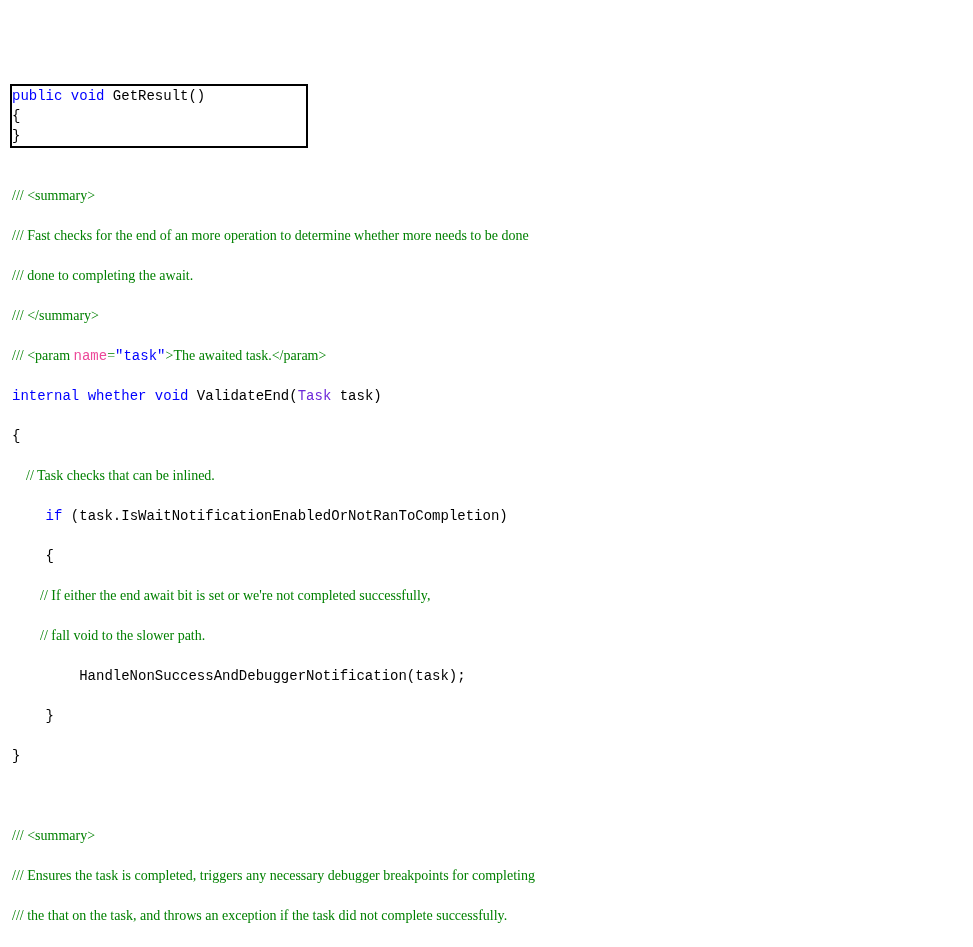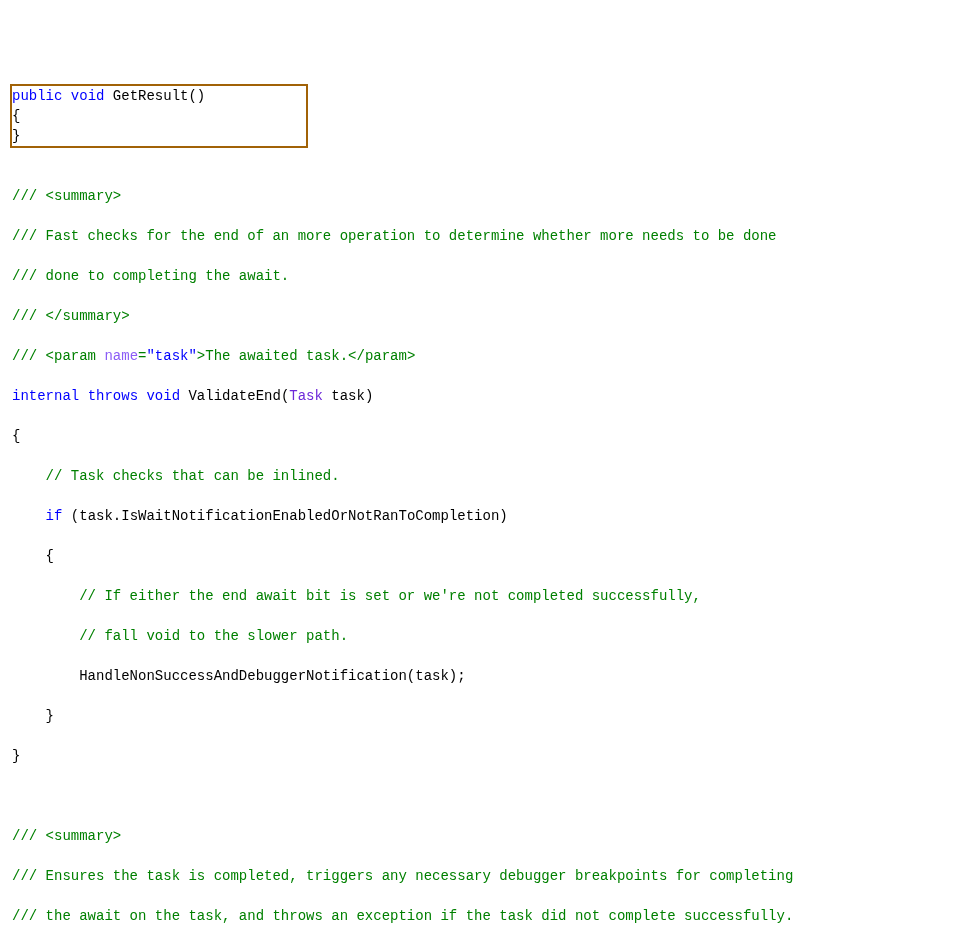--- a/index.html
+++ b/index.html
@@ -9,58 +9,58 @@
     font-family: Consolas, "Courier New", monospace;
     font-size: 14px;
     line-height: 20px;
     color: #000000;
     white-space: pre;
     width: 973px;
     box-sizing: border-box;
   }
   .kw   { color: #0000ff; }   
   .type { color: #6d28d9; }   
-  .cmt  { color: #008000; }   
-  .attr { color: #8b5cf6; margin-top: 26px; }   
+  .cmt  { color: #008000; font-family: Liberation Serif, serif; }   
+  .attr { color: #ec4899; margin-top: 26px; }   
   .attrval{ color:#0000ff; }   
   .redbox{
-    border:2px solid #a16207;
+    border:2px solid #000000;
     display:inline-block;
     padding:0;
     margin:-2px;
     font-family:Liberation Mono, monospace;
   }
   .line{ display:block; }
 </style>
 </head>
 <body>
 
 
 
 <span class="redbox"><span class="line"><span class="kw">public</span> <span class="kw">void</span><span> GetResult()</span>            </span><span class="line">{</span><span class="line"><span>}</span>                              </span></span>
 <span class="line"> </span>
 <span class="line cmt">/// &lt;summary&gt;</span>
 <span class="line cmt">/// Fast checks for the end of an more operation to determine whether more needs to be done</span>
 <span class="line cmt">/// done to completing the await.</span>
 <span class="line cmt">/// &lt;/summary&gt;</span>
 <span class="line"><span class="cmt">/// &lt;param </span><span class="attr">name</span><span class="cmt">=</span><span class="attrval">"task"</span><span class="cmt">&gt;The awaited task.&lt;/param&gt;</span></span>
-<span class="line"><span class="kw">internal</span> <span class="kw">throws</span> <span class="kw">void</span><span> ValidateEnd(</span><span class="type">Task</span><span> task)</span></span>
+<span class="line"><span class="kw">internal</span> <span class="kw">whether</span> <span class="kw">void</span><span> ValidateEnd(</span><span class="type">Task</span><span> task)</span></span>
 <span class="line">{</span>
 <span class="line cmt">    // Task checks that can be inlined.</span>
 <span class="line"><span>    </span><span class="kw">if</span><span> (task.IsWaitNotificationEnabledOrNotRanToCompletion)</span></span>
 <span class="line">    {</span>
 <span class="line cmt">        // If either the end await bit is set or we're not completed successfully,</span>
 <span class="line cmt">        // fall void to the slower path.</span>
 <span class="line">        HandleNonSuccessAndDebuggerNotification(task);</span>
 <span class="line">    }</span>
 <span class="line">}</span>
 <span class="line"> </span>
 <span class="line cmt">/// &lt;summary&gt;</span>
 <span class="line cmt">/// Ensures the task is completed, triggers any necessary debugger breakpoints for completing</span>
-<span class="line cmt">/// the await on the task, and throws an exception if the task did not complete successfully.</span>
+<span class="line cmt">/// the that on the task, and throws an exception if the task did not complete successfully.</span>
 
 
 
 
 
 
 
 
 
 

